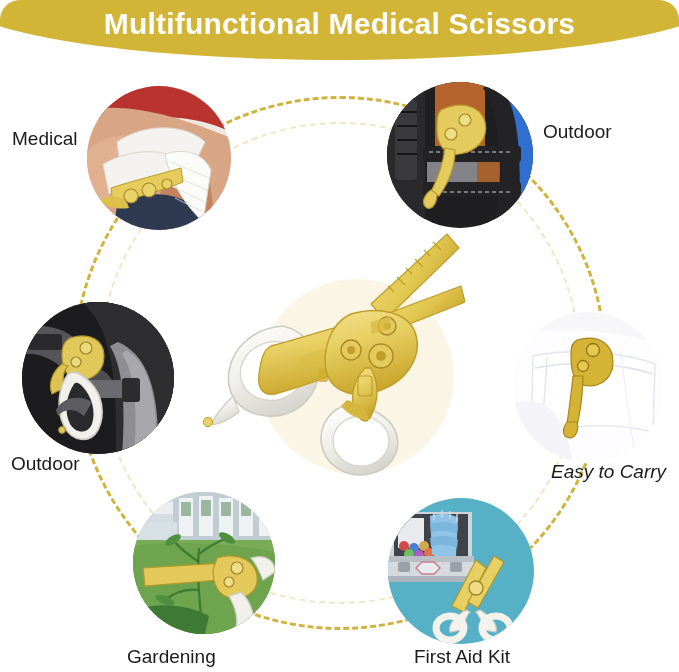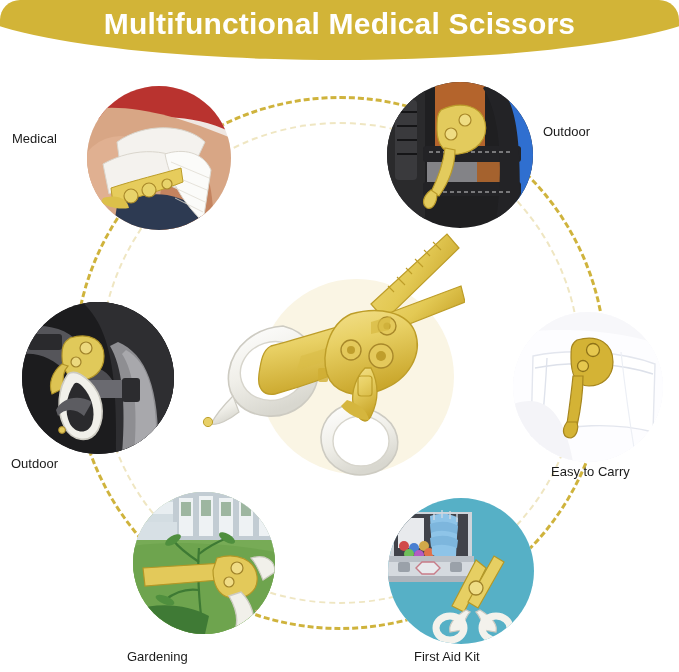--- a/index.html
+++ b/index.html
@@ -99,28 +99,28 @@
   #bubble-outdoor-1 { left: 387px; top: 82px;  width: 146px; height: 146px; }
   #bubble-outdoor-2 { left: 22px;  top: 302px; width: 152px; height: 152px; }
   #bubble-carry     { left: 513px; top: 312px; width: 150px; height: 150px; }
   #bubble-gardening { left: 133px; top: 492px; width: 142px; height: 142px; }
   #bubble-firstaid  { left: 388px; top: 498px; width: 146px; height: 146px; }
 
   
   .label {
     position: absolute;
     color: #1b1b1b;
-    font-size: 13px;
+    font-size: 19px;
     line-height: 22px;
     white-space: nowrap;
   }
   #label-medical   { left: 12px;  top: 128px; }
   #label-outdoor-1 { left: 543px; top: 121px; }
   #label-outdoor-2 { left: 11px;  top: 453px; }
-  #label-carry     { left: 551px; top: 461px; }
+  #label-carry     { left: 551px; top: 461px; font-style: italic; }
   #label-gardening { left: 127px; top: 646px; }
   #label-firstaid  { left: 414px; top: 646px; text-align: right; }
 </style>
 </head>
 <body>
 
 <div id="page">
 
   <div id="header-banner">
     <div id="header-title">Multifunctional Medical Scissors</div>

